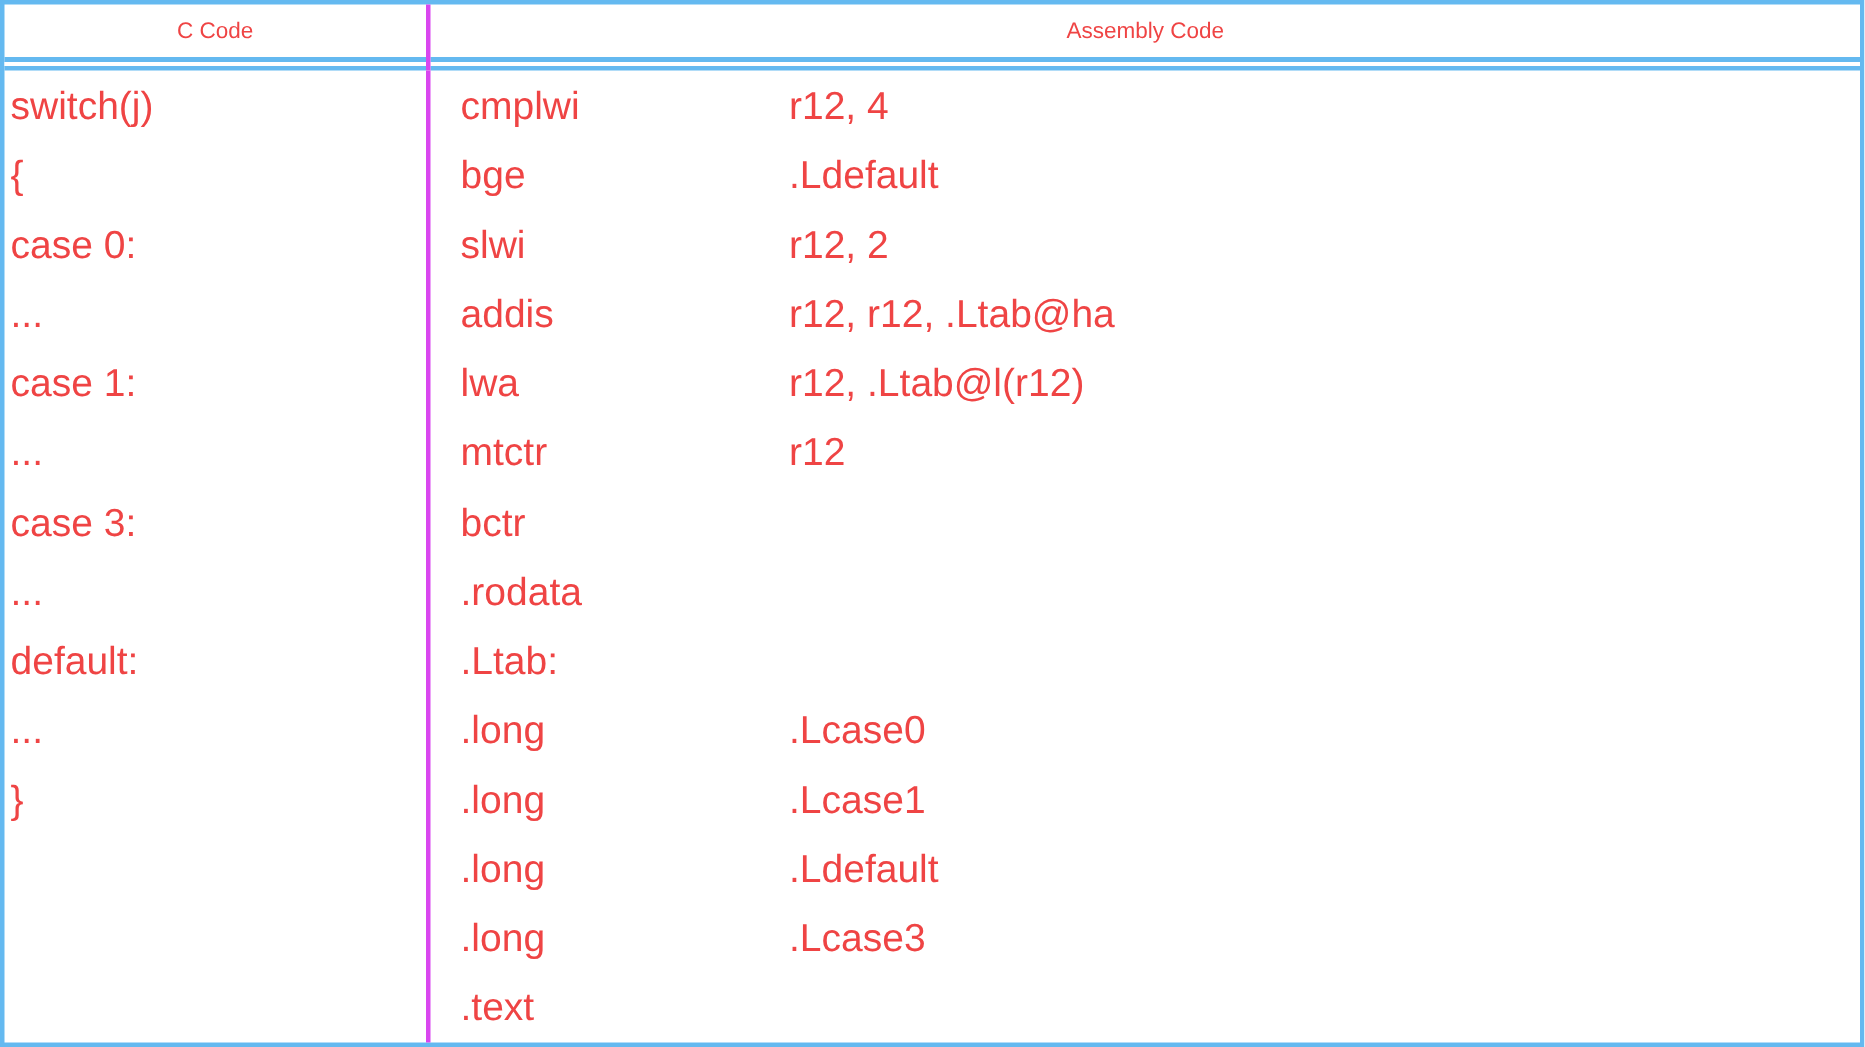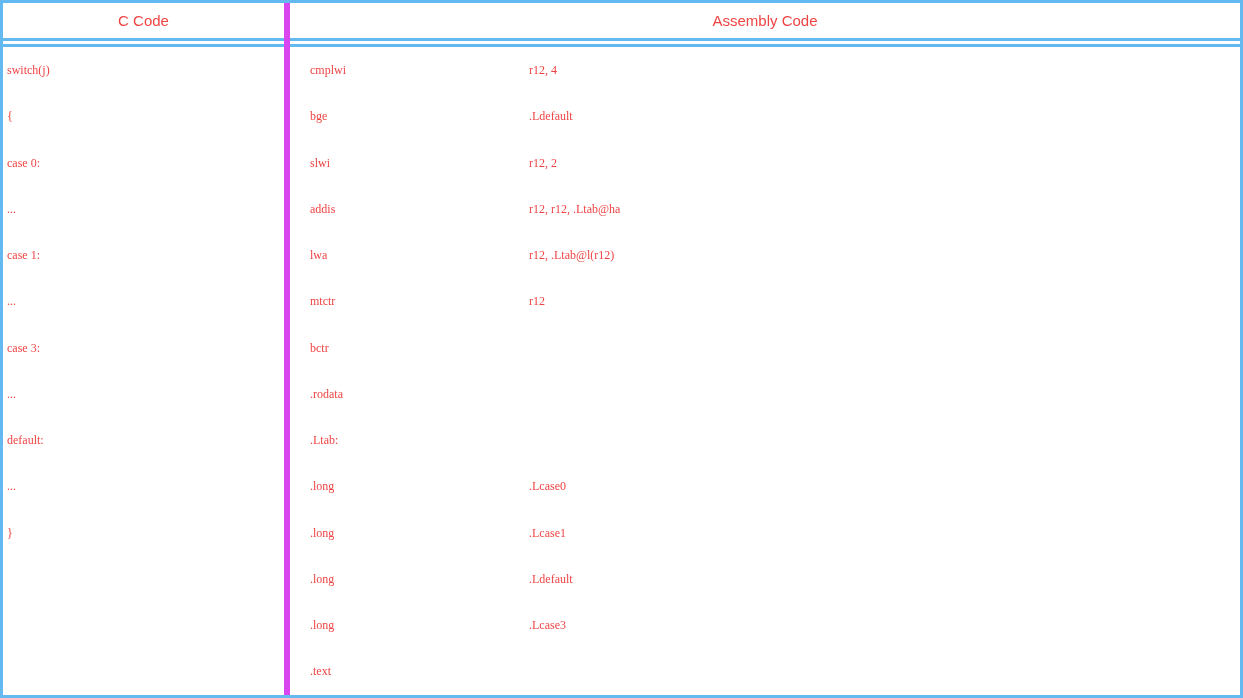--- a/index.html
+++ b/index.html
@@ -21,31 +21,31 @@
   .hcell {
     display: flex;
     align-items: center;
     justify-content: center;
     font-family: "Liberation Sans", sans-serif;
     font-size: 15px;
     overflow: hidden;
     white-space: nowrap;
   }
   .col-divider {
-    border-left: 6px solid #d946ef;
+    border-left: 3px solid #d946ef;
   }
   .separator {
     background: linear-gradient(to bottom,
       #64b9f0 0, #64b9f0 3px,
       #ffffff 3px, #ffffff 6px,
       #64b9f0 6px, #64b9f0 9px);
   }
   .bcell {
-    font-family: Liberation Serif, serif;
-    font-size: 12px;
+    font-family: Liberation Sans, sans-serif;
+    font-size: 26px;
     line-height: 46.28px;
     overflow: hidden;
     white-space: pre;
   }
   .bcell.c-col {
     padding-left: 4px;
   }
   .bcell.asm-col {
     padding-left: 20px;
   }

